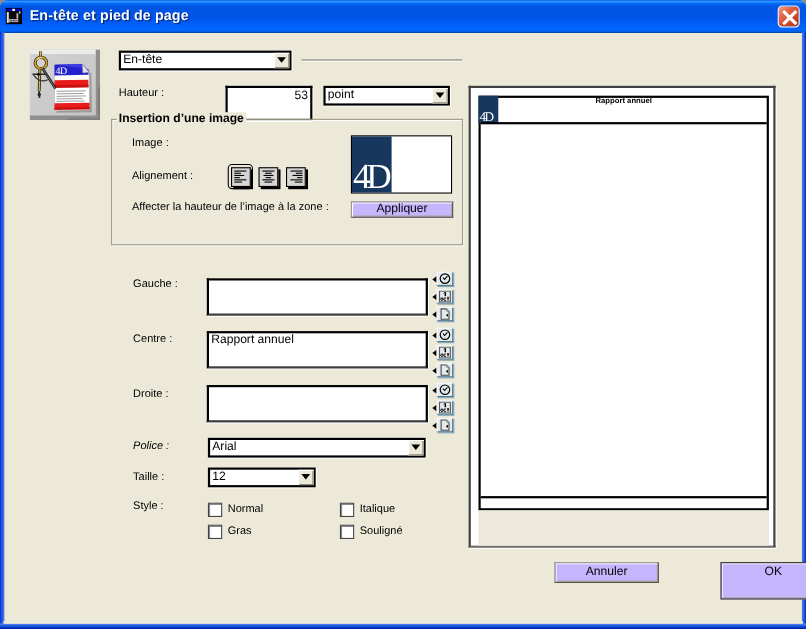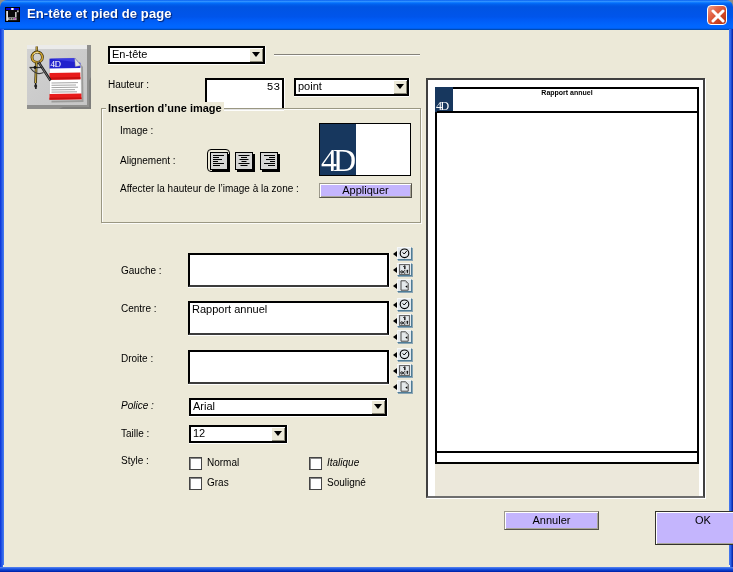--- a/index.html
+++ b/index.html
@@ -63,21 +63,21 @@
 
   <div class="combo" style="left:108px; top:46px; width:157px; height:18px;">
     <span class="txt">En-tête</span>
     <div class="cbtn" style="width:14px; right:0px; top:0px; bottom:0px;">
         <div class="tri" style="left:3px; top:4px;"></div>
       </div>
   </div>
   <div class="abs" style="left:274px; top:54px; width:146px; height:1px; background:#85827a; box-shadow:0 1px 0 rgba(255,255,255,.9);"></div>
 
   <div class="lbl" style="left:108px; top:79px;">Hauteur :</div>
-  <div class="field" style="left:205px; top:78px; width:79px; height:32px; font-size:11px; text-align:right; padding:1px 2px 0 0;font-family:Liberation Mono, monospace;">53</div>
+  <div class="field" style="left:205px; top:78px; width:79px; height:32px; font-size:11px; text-align:right; padding:1px 2px 0 0;">53</div>
   <div class="combo" style="left:294px; top:78px; width:115px; height:18px;">
     <span class="txt">point</span>
     <div class="cbtn" style="width:14px; right:0px; top:0px; bottom:0px;">
         <div class="tri" style="left:3px; top:4px;"></div>
       </div>
   </div>
 
   <div class="group" style="left:101px; top:108px; width:320px; height:115px;">
     <div class="glabel" style="left:4px;">Insertion d’une image</div>
   </div>
@@ -125,21 +125,21 @@
   <div class="abs" style="left:319px; top:123px; width:92px; height:53px; border:1px solid #000; background:#fff;">
     <div class="abs" style="left:0; top:0; width:36px; height:51px; background:#17375e; overflow:hidden;">
       <div class="abs" style="left:1px; color:#fff; font-family:'Liberation Serif',serif; font-size:32px; line-height:1; letter-spacing:-4px; bottom:-1px;">4D</div>
     </div>
   </div>
 
   <div class="lbl" style="left:120px; top:183px;">Affecter la hauteur de l’image à la zone :</div>
   <div class="btn" style="left:319px; top:183px; width:93px; height:15px; line-height:12px;">Appliquer</div>
 
 
-  <div class="lbl" style="left:121px; top:253px;margin-top:12px;">Gauche :</div>
+  <div class="lbl" style="left:121px; top:253px;">Gauche :</div>
   <div class="field" style="left:188px; top:253px; width:201px; height:34px;"></div>
   <div class="lbl" style="left:121px; top:303px;">Centre :</div>
   <div class="field" style="left:188px; top:301px; width:201px; height:34px; font-size:11px; padding:0 0 0 2px;">Rapport annuel</div>
   <div class="lbl" style="left:121px; top:353px;">Droite :</div>
   <div class="field" style="left:188px; top:350px; width:201px; height:34px;"></div>
 
   <div class="lbl" style="left:121px; top:400px;font-style:italic;">Police :</div>
   <div class="combo" style="left:189px; top:398px; width:198px; height:18px;">
     <span class="txt">Arial</span>
     <div class="cbtn" style="width:14px; right:0px; top:0px; bottom:0px;">
@@ -151,21 +151,21 @@
     <span class="txt">12</span>
     <div class="cbtn" style="width:14px; right:0px; top:0px; bottom:0px;">
         <div class="tri" style="left:3px; top:4px;"></div>
       </div>
   </div>
 
   <div class="lbl" style="left:121px; top:455px;">Style :</div>
   <div class="cb" style="left:189px; top:457px;"></div>
   <div class="lbl" style="left:207px; top:457px;">Normal</div>
   <div class="cb" style="left:309px; top:457px;"></div>
-  <div class="lbl" style="left:327px; top:457px;font-style:italic;">Italique</div>
+  <div class="lbl" style="left:327px; top:457px;">Italique</div>
   <div class="cb" style="left:189px; top:477px;"></div>
   <div class="lbl" style="left:207px; top:477px;">Gras</div>
   <div class="cb" style="left:309px; top:477px;"></div>
   <div class="lbl" style="left:327px; top:477px;">Souligné</div>
 
   <div class="ltri" style="left:393px; top:251px;"></div>
   <div class="ibtn" style="left:397px; top:247px;">
       <svg width="13" height="11" viewBox="0 0 13 11">
         <circle cx="6.5" cy="5.3" r="4.3" fill="none" stroke="#000" stroke-width="1.1"></circle>
         <path d="M4.7 4.4 L6.2 6 L8.7 3.1" fill="none" stroke="#000" stroke-width="1"></path>

